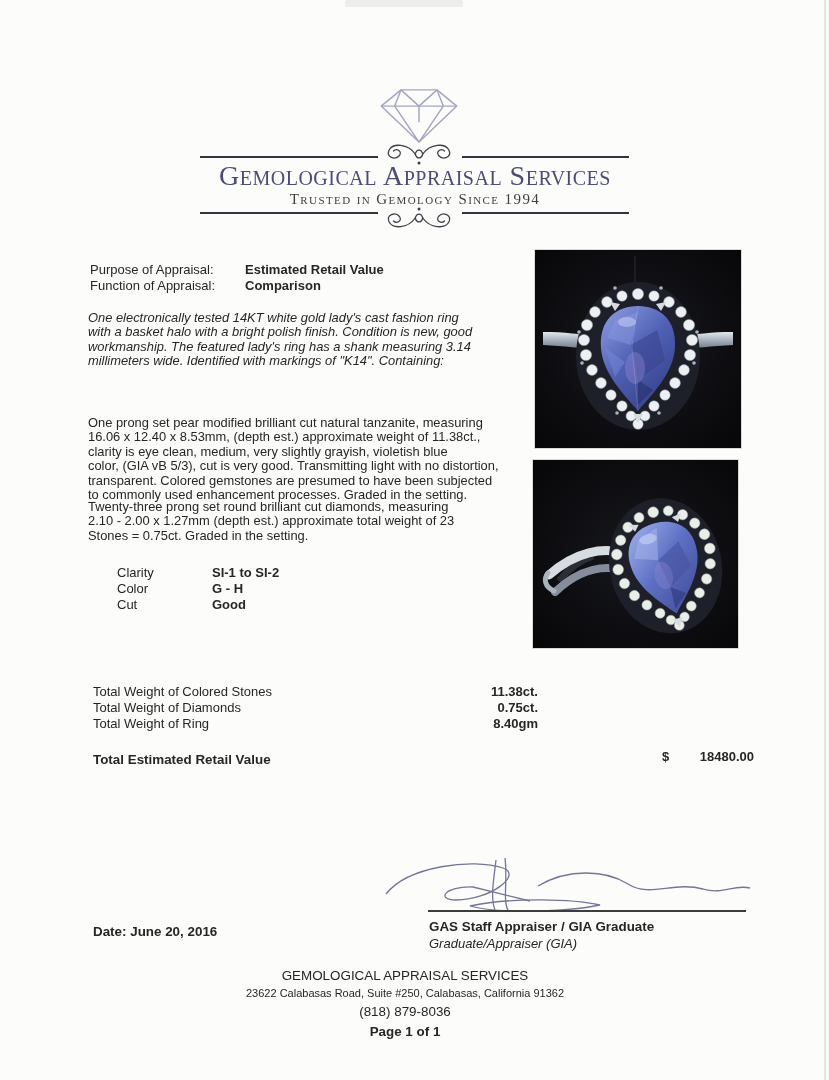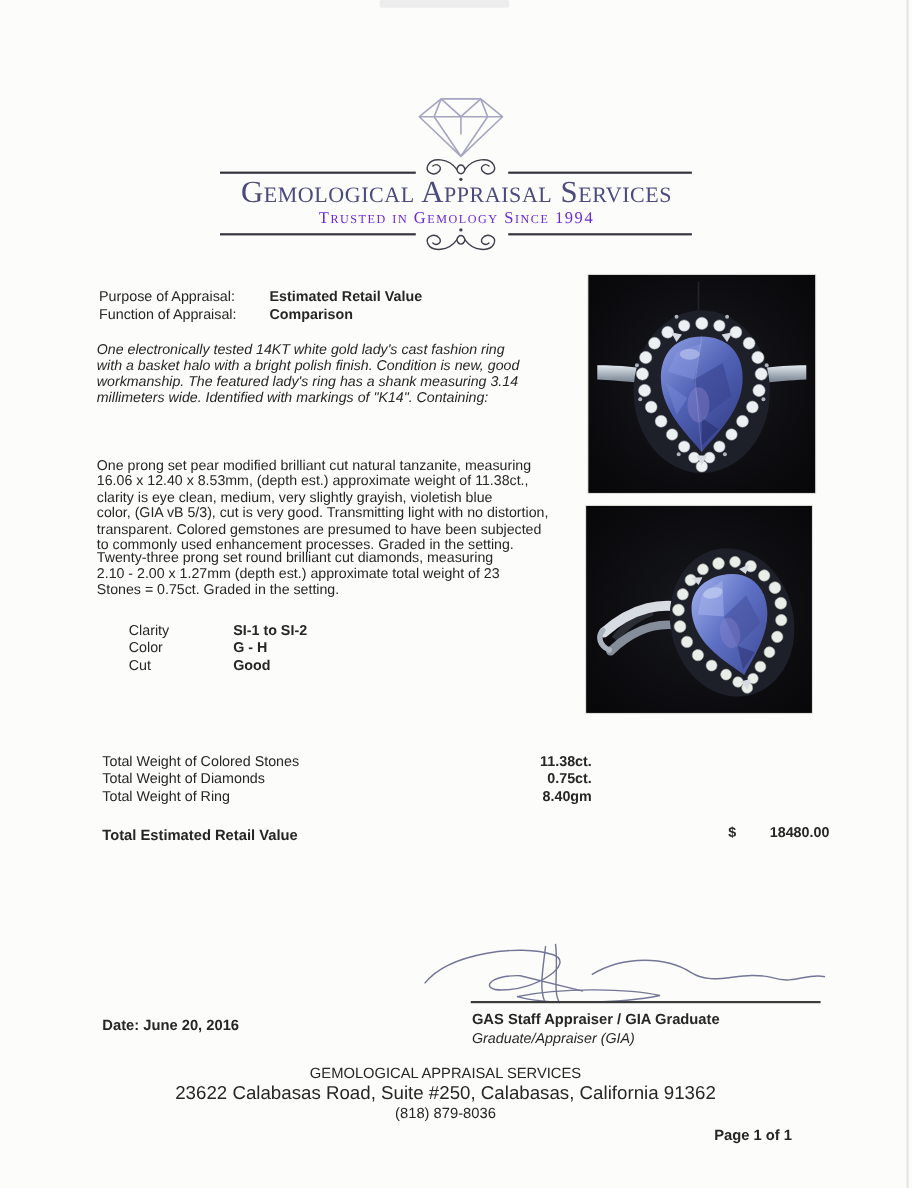--- a/index.html
+++ b/index.html
@@ -14,21 +14,21 @@
   .brand-title{
     font-family:"Liberation Serif","DejaVu Serif",serif;
     font-variant:small-caps;
     color:#4b4b7e;
     font-size:28px;letter-spacing:.5px;font-weight:500;
     text-align:center;white-space:nowrap;
   }
   .brand-sub{
     font-family:"Liberation Serif","DejaVu Serif",serif;
     font-variant:small-caps;
-    color:#6d28d9;
+    color:#404040;
     font-size:15px;letter-spacing:1.4px;font-weight:500;
     text-align:center;white-space:nowrap;
   }
   .rule{background:#35353f;height:2px;}
   
   .txt{font-size:13px;line-height:15px;}
   .para{font-size:12.9px;line-height:14.4px;white-space:pre-line;}
   .b{font-weight:bold;}
   .i{font-style:italic;}
   .right{text-align:right;}
@@ -268,17 +268,17 @@
       <path d="M92,50 C135,41 195,43 222,49 C188,56 120,58 92,50 Z"></path>
       <path d="M160,30 C190,12 228,14 250,28 C272,42 295,25 325,33 C345,39 356,28 372,32"></path>
     </g>
   </svg>
   <div class="abs" style="left:428px;top:910px;width:318px;height:2px;background:#3c3c3c;"></div>
   <div class="abs txt b" style="left:429px;top:919px;font-size:13.4px;">GAS Staff Appraiser / GIA Graduate</div>
   <div class="abs txt i" style="left:429px;top:936px;">Graduate/Appraiser (GIA)</div>
   <div class="abs txt b" style="left:93px;top:924px;font-size:13.4px;">Date: June 20, 2016</div>
 
   <div class="footer-line txt" style="top:968px;font-size:13.4px;">GEMOLOGICAL APPRAISAL SERVICES</div>
-  <div class="footer-line txt" style="top:986px;font-size:17px;">23622 Calabasas Road, Suite #250, Calabasas, California 91362</div>
+  <div class="footer-line txt" style="top:986px;font-size:11px;">23622 Calabasas Road, Suite #250, Calabasas, California 91362</div>
   <div class="footer-line txt" style="top:1004px;font-size:13.4px;">(818) 879-8036</div>
-  <div class="footer-line txt b" style="top:1024px;font-size:13.4px;text-align:right;">Page 1 of 1</div>
+  <div class="footer-line txt b" style="top:1024px;font-size:13.4px;">Page 1 of 1</div>
 
 </div>
 
 </body></html>

